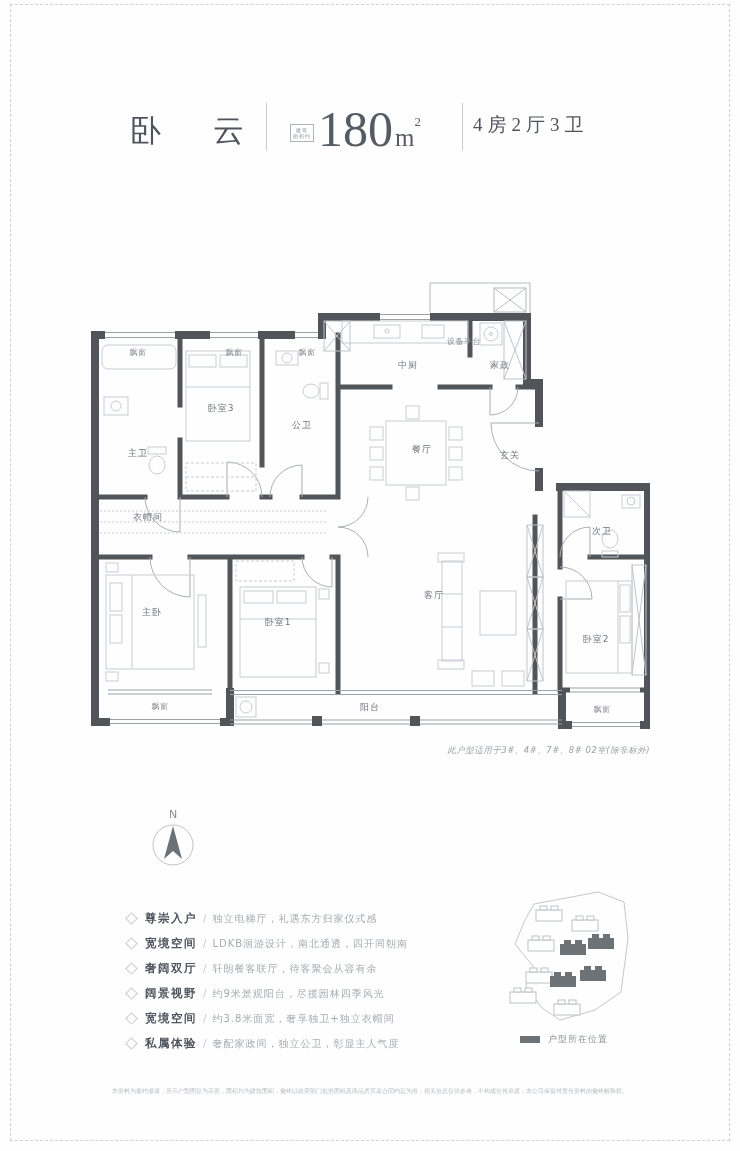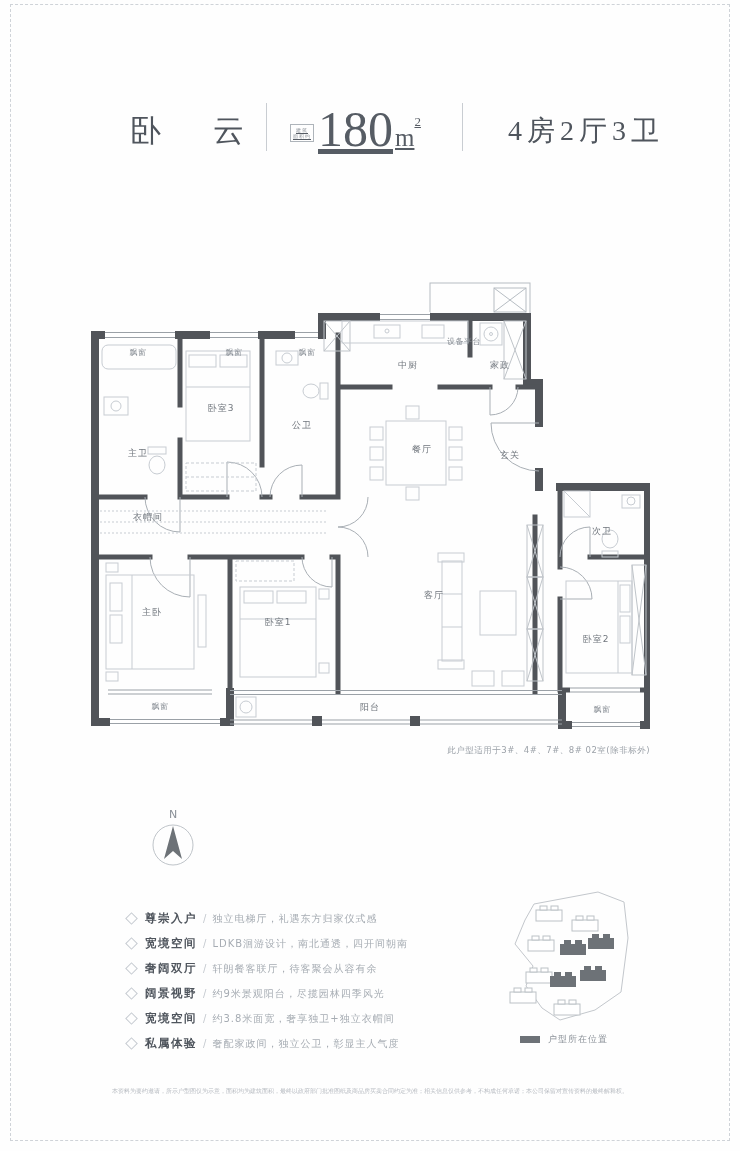--- a/index.html
+++ b/index.html
@@ -5,36 +5,36 @@
   html,body{margin:0;padding:0;background:#fff;}
   .page{position:relative;width:740px;height:1151px;background:#fefefe;overflow:hidden;
         font-family:"DejaVu Sans",sans-serif;color:#565c64;}
   .frame{position:absolute;top:4px;left:10px;right:10px;bottom:10px;
          border:1px dashed #cfd3d8;pointer-events:none;}
   
   .title{position:absolute;left:130px;top:110px;font-family:Liberation Serif, serif;
          font-size:31px;letter-spacing:52px;color:#4f555d;white-space:nowrap;}
   .hdiv{position:absolute;width:1px;height:48px;top:103px;background:#c9cdd2;}
   .hdiv1{left:266px;} .hdiv2{left:462px;}
-  .areaGroup{position:absolute;left:290px;top:94px;height:58px;display:flex;align-items:flex-end;text-decoration:underline;}
+  .areaGroup{position:absolute;left:290px;top:94px;height:58px;display:flex;align-items:flex-end;}
   .areaLabel{border:1px solid #aeb4ba;color:#8a9097;font-size:5px;line-height:6px;
              padding:2px 2px;margin:0 4px 10px 0;text-align:center;letter-spacing:1px;}
   .areaValue{font-family:"Liberation Serif",serif;font-size:50px;line-height:0.92;color:#565c64;}
   .areaUnit{font-family:"Liberation Serif",serif;font-size:25px;line-height:1;color:#565c64;margin:0 0 2px 2px;}
   .areaSup{font-family:"Liberation Serif",serif;font-size:13px;color:#565c64;margin-bottom:22px;}
-  .spec{position:absolute;left:508px;top:112px;font-family:"Liberation Serif",serif;
-        font-size:28px;letter-spacing:5px;color:#4f555d;white-space:nowrap;}
+  .spec{position:absolute;left:473px;top:112px;font-family:"Liberation Serif",serif;
+        font-size:19px;letter-spacing:5px;color:#4f555d;white-space:nowrap;}
   
   .plan{position:absolute;left:90px;top:265px;width:560px;height:475px;}
   .plan svg{position:absolute;left:0;top:0;}
   .rl{position:absolute;transform:translate(-50%,-50%);font-size:9px;color:#70767d;
       letter-spacing:1px;white-space:nowrap;}
   .rl.sm{font-size:8px;color:#878d94;letter-spacing:0.5px;}
   .note{position:absolute;left:360px;top:745px;width:290px;text-align:right;
-        font-size:8.5px;color:#9ba1a8;letter-spacing:0.5px;}
+        font-size:8.5px;color:#9ba1a8;letter-spacing:0.5px;font-style:italic;}
   
   .compass{position:absolute;left:150px;top:808px;width:46px;text-align:center;}
   .compass .n{font-size:11px;color:#8a9097;display:block;margin-bottom:1px;}
   
   .features{position:absolute;left:126px;top:906px;}
   .frow{display:flex;align-items:center;height:25px;}
   .diamond{width:7px;height:7px;border:1px solid #c6cbd1;transform:rotate(45deg);
            margin:0 9px 0 1px;flex:none;}
   .ftitle{font-size:11.5px;font-weight:bold;color:#4f555d;letter-spacing:1.5px;white-space:nowrap;}
   .fsep{margin:0 6px;color:#c3c8ce;font-size:10px;}

